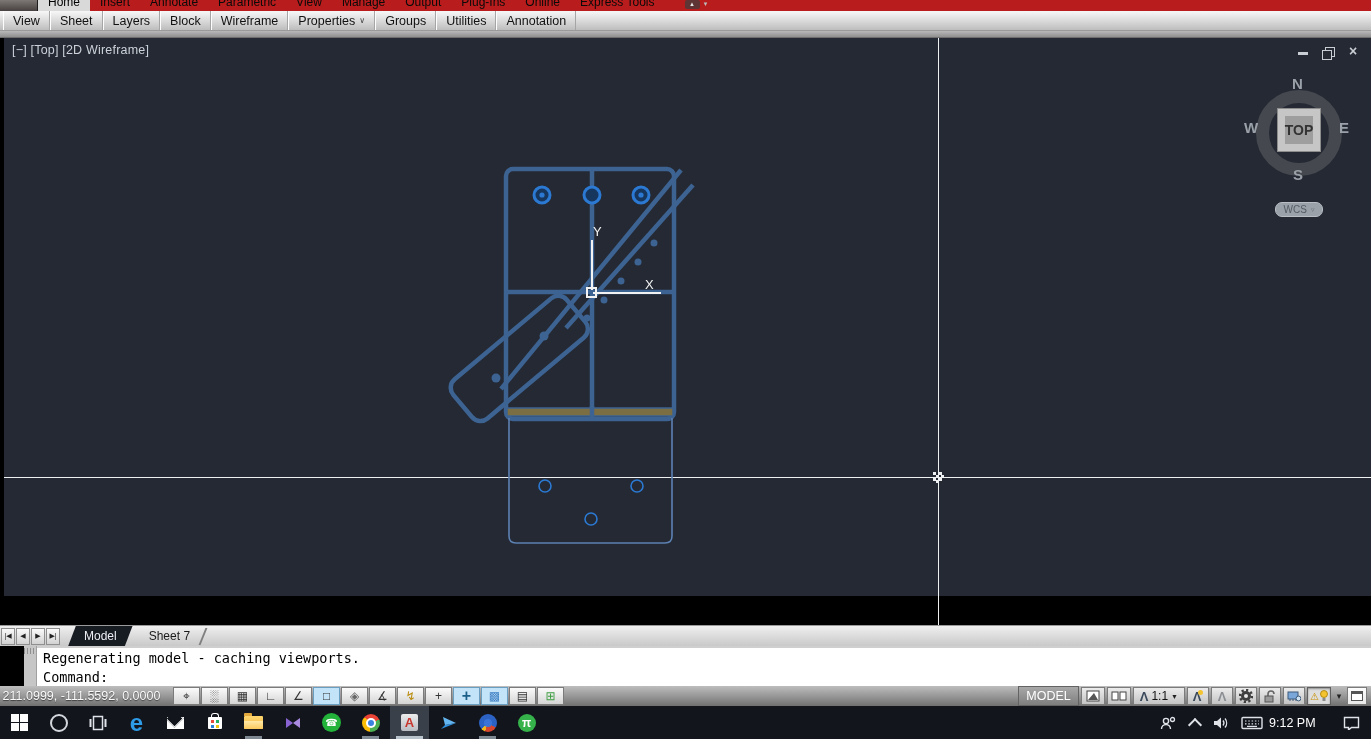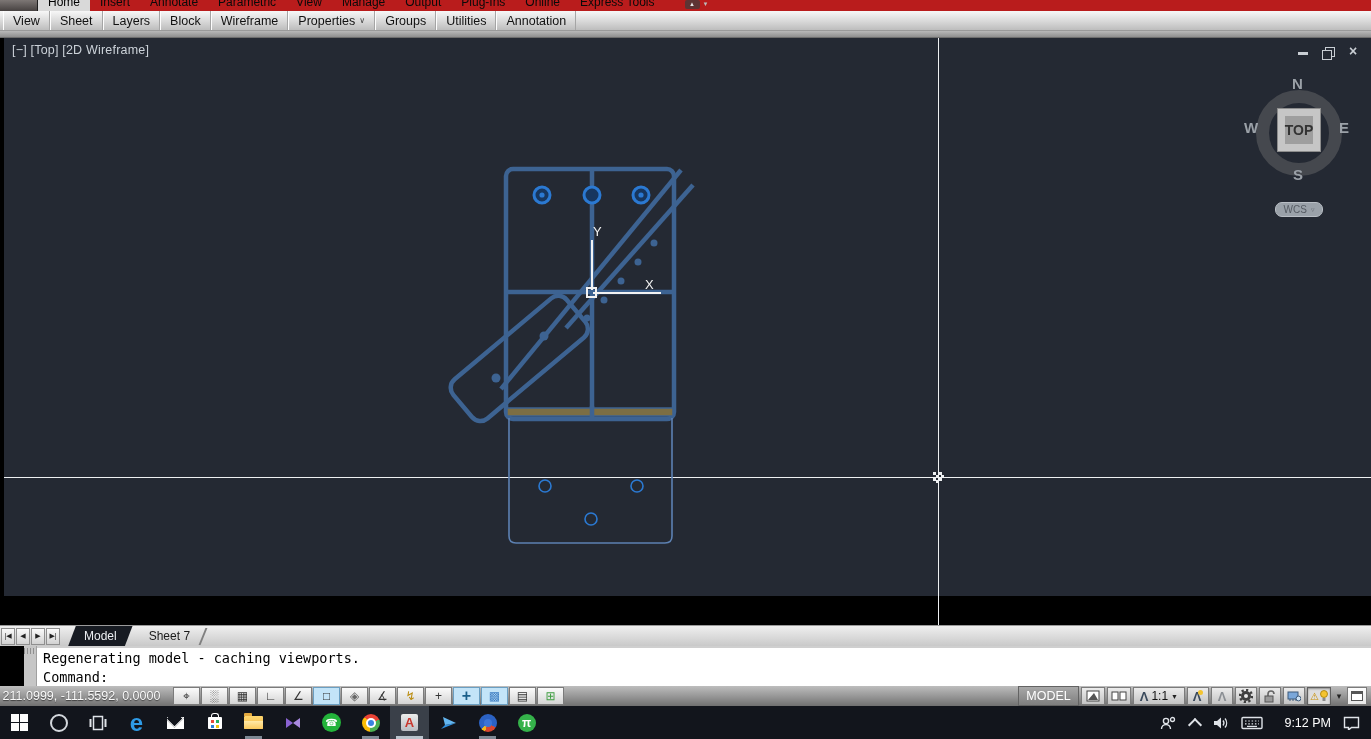--- a/index.html
+++ b/index.html
@@ -119,21 +119,21 @@
   .chrome{width:18px;height:18px;border-radius:50%;background:conic-gradient(from -50deg,#ea4335 0 33%,#4caf50 0 66%,#fbbc05 0 100%);position:relative;}
   .chrome:before{content:"";position:absolute;left:4px;top:4px;width:10px;height:10px;border-radius:50%;background:#fff;}
   .chrome:after{content:"";position:absolute;left:6px;top:6px;width:6px;height:6px;border-radius:50%;background:#3b82e0;}
   .acad-tile{width:17px;height:17px;background:linear-gradient(#ececec,#b9bcc2);border-radius:2px;display:flex;align-items:center;justify-content:center;font-weight:bold;font-size:13px;color:#c8352c;}
   .swirl{width:18px;height:18px;border-radius:50%;background:conic-gradient(from 120deg,#d8452f 0 22%,#f2b61e 22% 30%,#2b62c4 30% 100%);position:relative;}
   .swirl:before{content:"";position:absolute;left:5px;top:5px;width:8px;height:8px;border-radius:50%;background:#3b74d6;}
   .pi-circle{width:18px;height:18px;border-radius:50%;background:#35b24a;display:flex;align-items:center;justify-content:center;color:#fff;font-size:12px;font-weight:bold;}
   #tray{margin-left:auto;display:flex;align-items:center;gap:0;}
   .trayslot{width:27px;height:33px;display:flex;align-items:center;justify-content:center;flex:0 0 auto;}
   .chev{width:8px;height:8px;border-left:2px solid #dfe3e8;border-top:2px solid #dfe3e8;transform:rotate(45deg);margin-top:4px;}
-  #clock{width:62px;text-align:right;font-size:12.5px;color:#fff;}
+  #clock{width:62px;text-align:left;font-size:12.5px;color:#fff;}
   svg.ticon{display:block;}
 </style>
 </head>
 <body>
 
 <div id="ribbon-tabs" class="abs">
   <div id="app-button"></div>
   <div class="rtab active">Home</div>
   <div class="rtab">Insert</div>
   <div class="rtab">Annotate</div>

